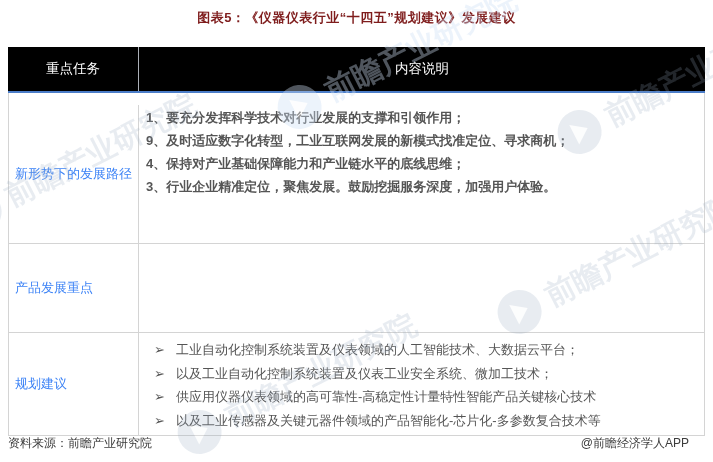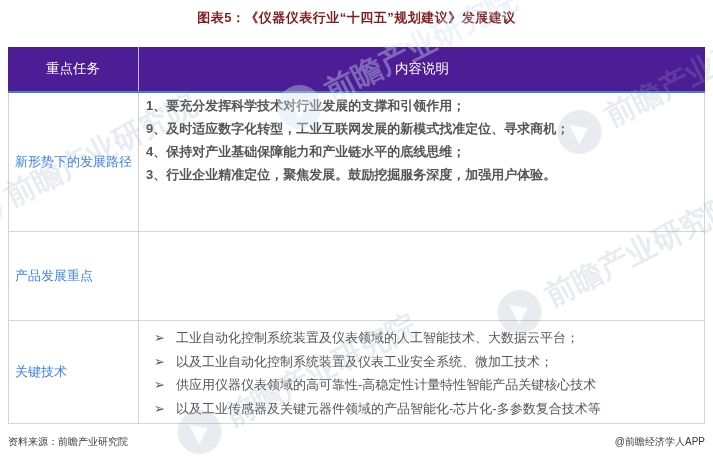--- a/index.html
+++ b/index.html
@@ -13,22 +13,22 @@
     position:absolute; top:9px; left:0; width:100%;
     text-align:center; font-size:13px; font-weight:bold;
     color:#7f1d1d; letter-spacing:0.5px;
   }
   .table {
     position:absolute; left:8px; top:48px; width:697px;
     border:1px solid #d4d4d4; border-top:none; box-sizing:border-box;
     background:transparent;
   }
   .thead {
-    display:flex; height:44px; margin:-1px -1px 0 -1px;
-    background:#4c1d95; border-bottom:2px solid #4b7dc8;
+    display:flex; height:44px; margin:-1px -1px 12px -1px;
+    background:#000000; border-bottom:2px solid #4b7dc8;
   }
   .th {
     display:flex; align-items:center; justify-content:center;
     color:#ffffff; font-size:13.5px; box-sizing:border-box;
   }
   .th-task { width:131px; border-right:1px solid rgba(230,235,245,0.75); }
   .th-detail { flex:1;text-align:center; }
   .trow { display:flex; border-bottom:1px solid #d4d4d4; box-sizing:border-box; }
   .trow:last-child { border-bottom:none; }
   .cell-task {
@@ -46,23 +46,23 @@
   }
   .r1 { height:139px; }
   .r2 { height:89px; }
   .r3 { height:102px; }
   .r1 .cell-detail p { margin:0; line-height:23.1px;font-weight:bold; }
   .r2 .cell-detail { padding-top:6px; line-height:20.4px; text-align:justify; }
   .r3 .cell-detail { padding-top:5px; }
   .bullet-line { display:flex; line-height:23.5px; }
   .bullet-marker { flex:none; width:30px; padding-left:8px; box-sizing:border-box; }
   .footer {
-    position:absolute; left:8px; right:8px; top:435px;
+    position:absolute; left:8px; right:24px; top:435px;
     display:flex; justify-content:space-between; align-items:flex-end;
-    font-size:10px; color:#3c3c3c;
+    font-size:12px; color:#3c3c3c;
   }
   
   .wm {
     position:absolute; display:flex; align-items:center; gap:9px;
     transform:rotate(-27deg); transform-origin:left center;
     color:#9aacc2; opacity:0.22; font-size:30px; font-weight:bold;
     white-space:nowrap; pointer-events:none; z-index:5;
   }
   .wm.light { color:#cfe0f5; opacity:0.38; }
   .wm-logo {
@@ -116,21 +116,21 @@
       <p>4、保持对产业基础保障能力和产业链水平的底线思维；</p>
       <p>3、行业企业精准定位，聚焦发展。鼓励挖掘服务深度，加强用户体验。</p>
     </div>
   </div>
 
   <div class="trow r2">
     <div class="cell-task">产品发展重点</div>
   </div>
 
   <div class="trow r3">
-    <div class="cell-task">关键技术</div>
+    <div class="cell-task">规划建议</div>
     <div class="cell-detail">
       <div class="bullet-line">
         <span class="bullet-marker">➢</span>
         <span>工业自动化控制系统装置及仪表领域的人工智能技术、大数据云平台；</span>
       </div>
       <div class="bullet-line">
         <span class="bullet-marker">➢</span>
         <span>以及工业自动化控制系统装置及仪表工业安全系统、微加工技术；</span>
       </div>
       <div class="bullet-line">

